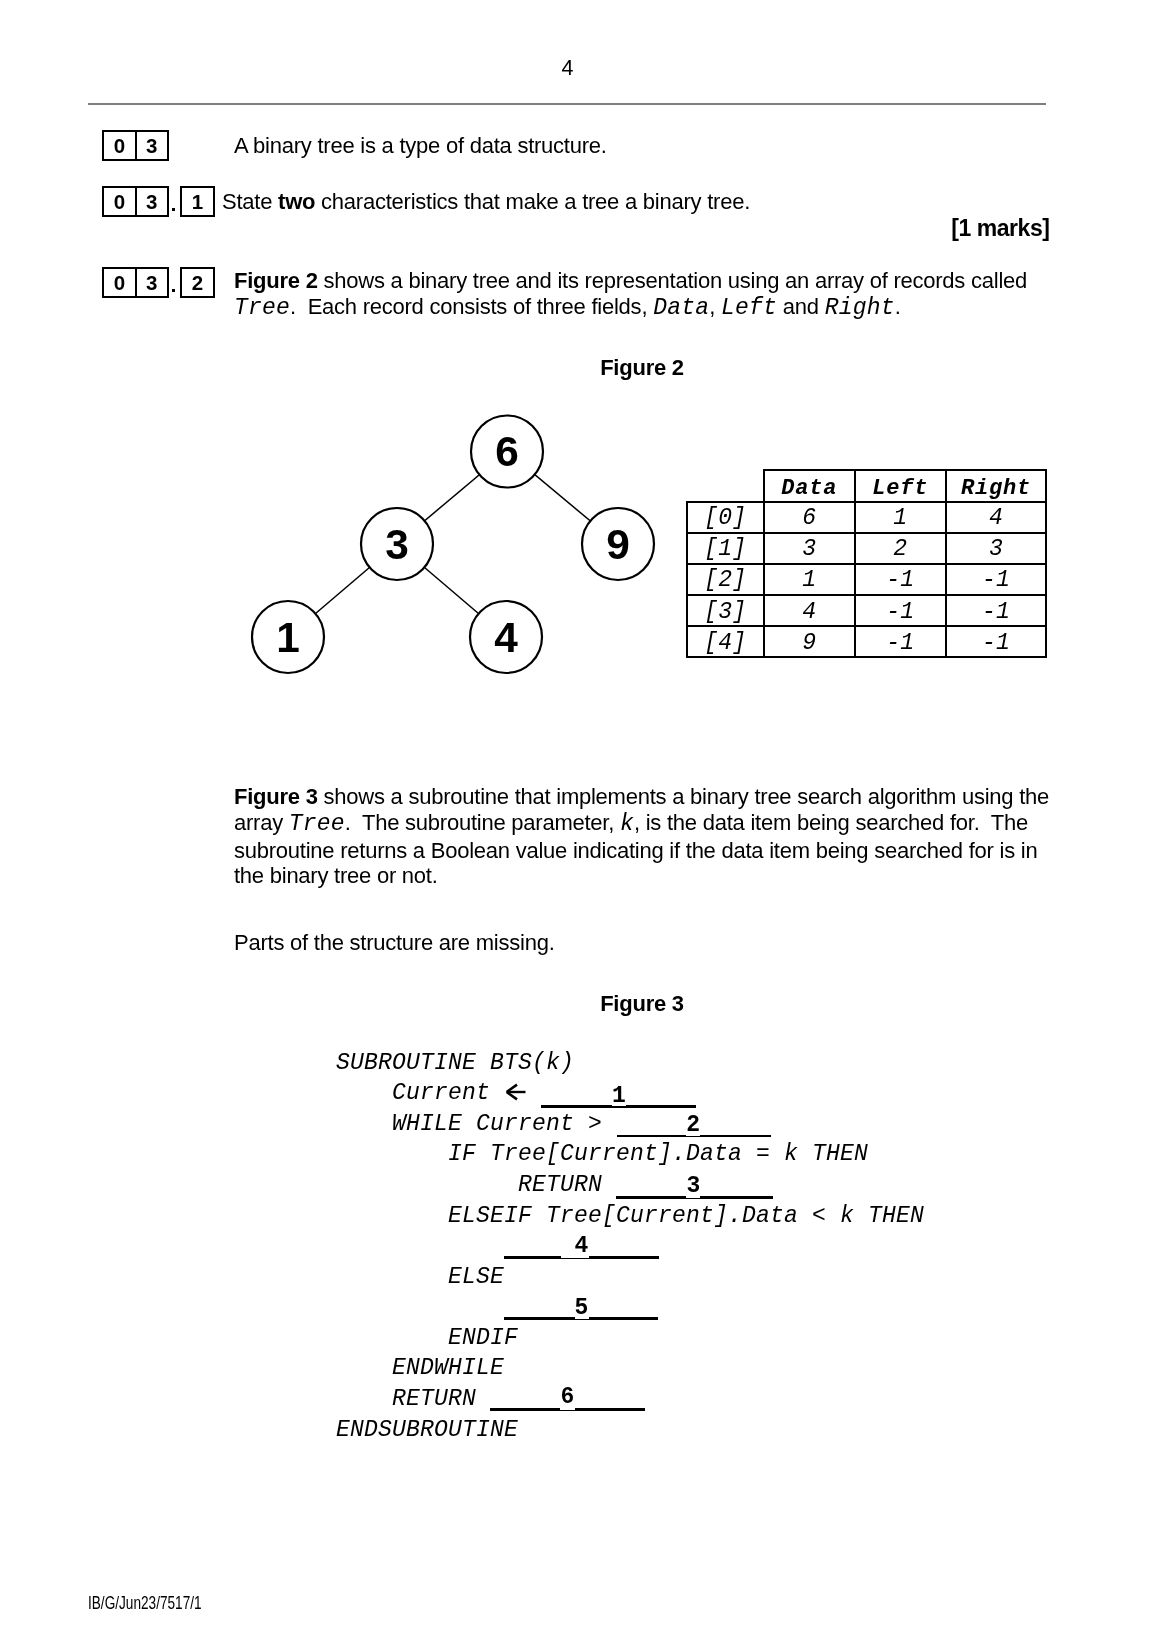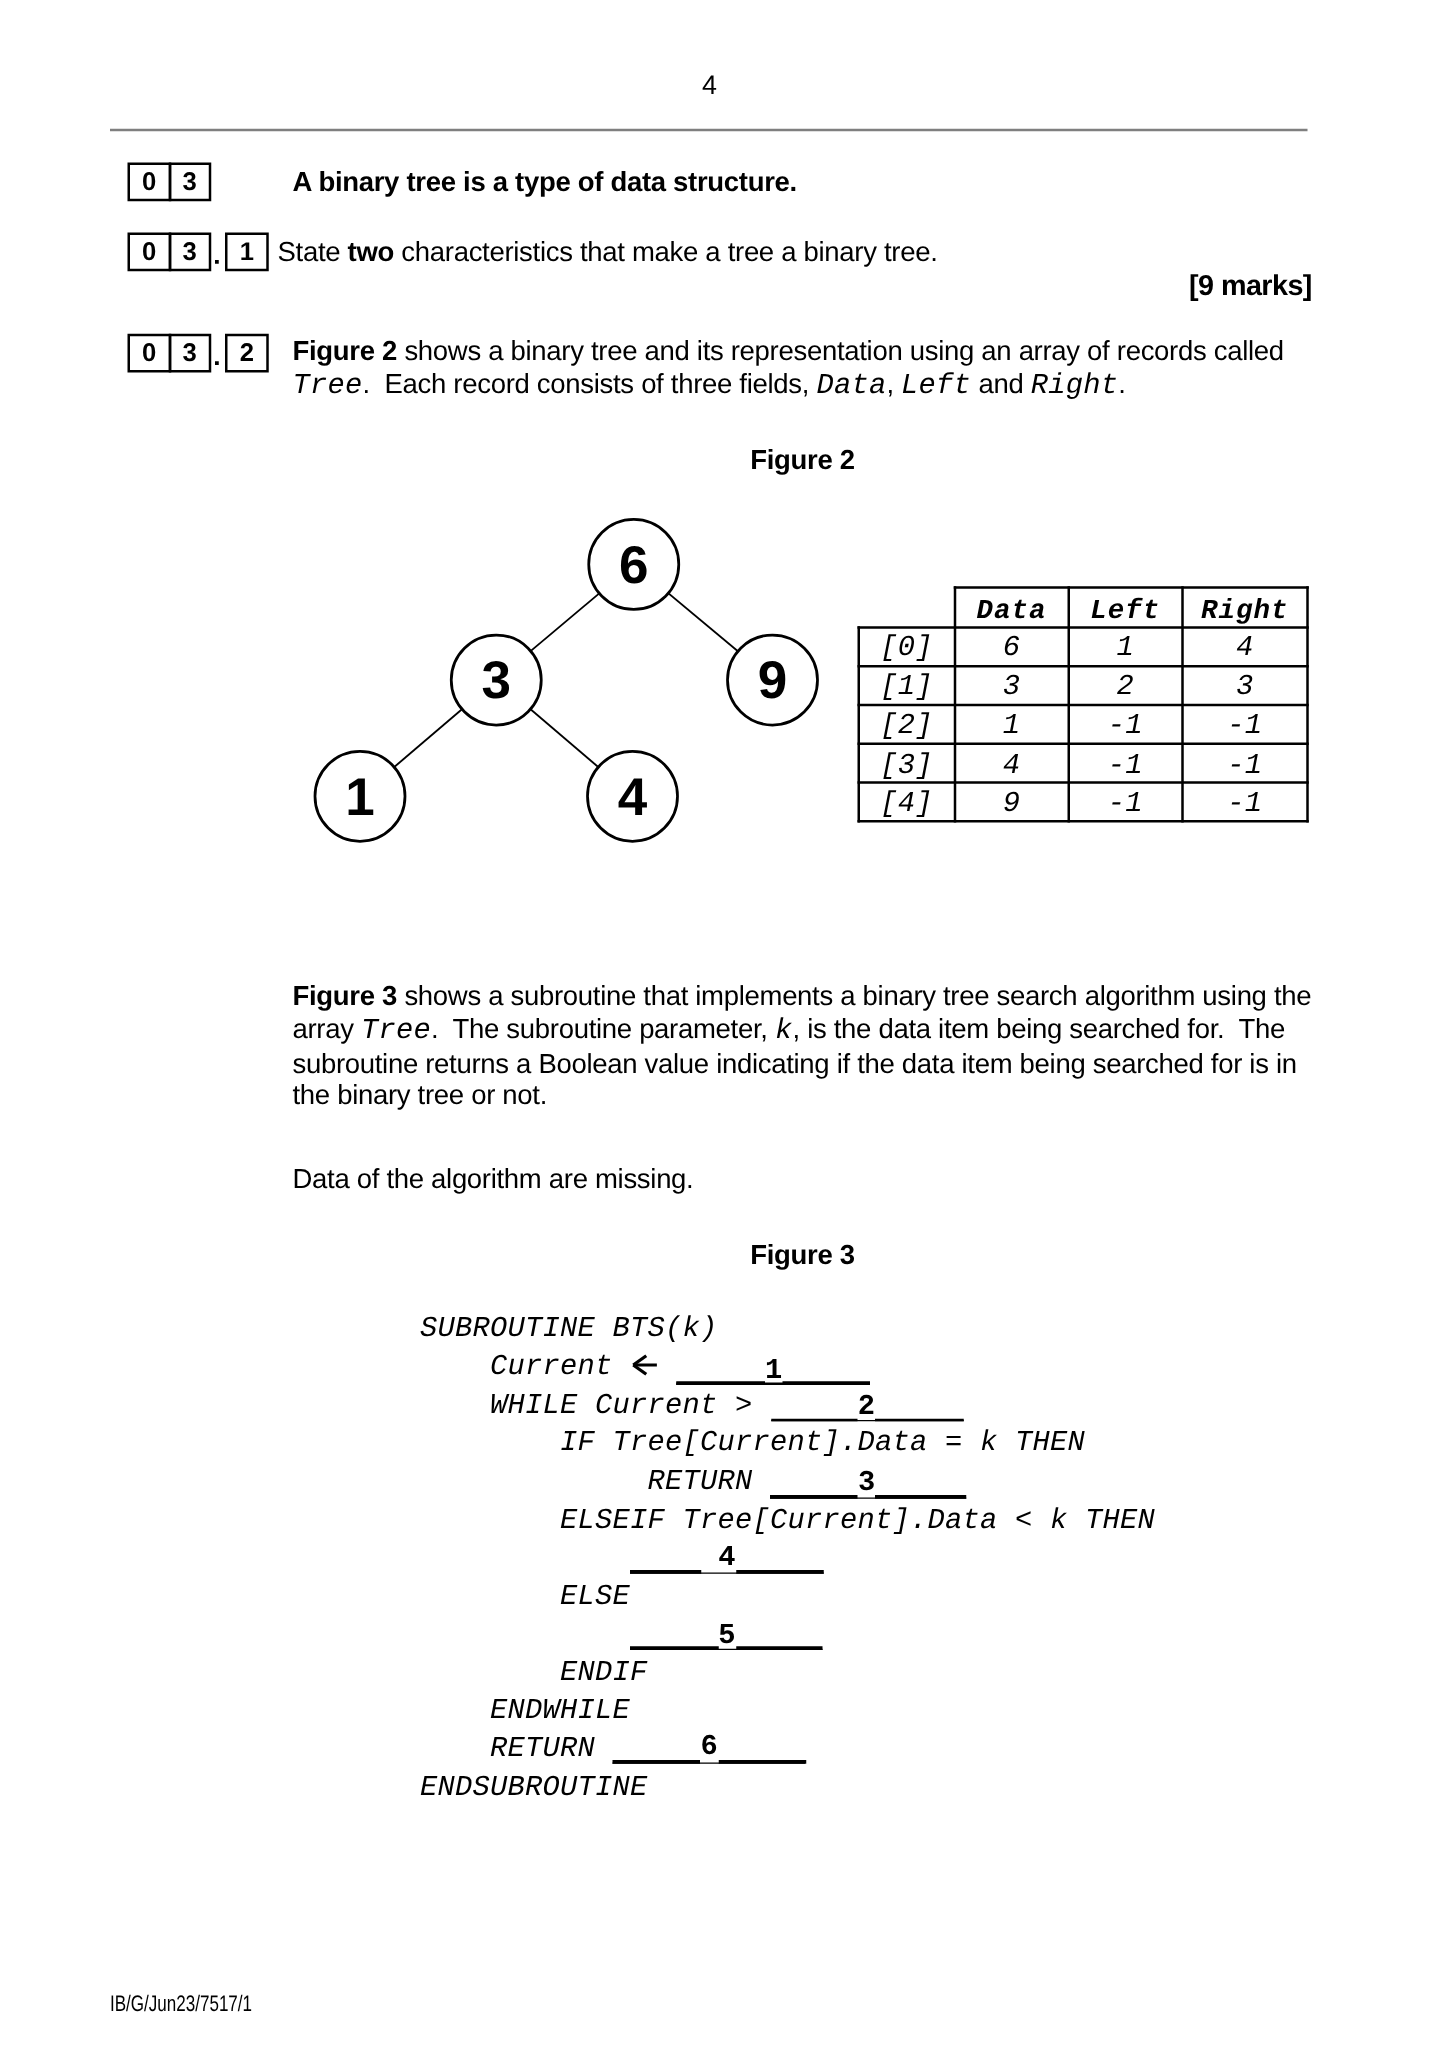--- a/index.html
+++ b/index.html
@@ -16,28 +16,28 @@
 </style>
 </head>
 <body>
 
 <div class="abs" style="left:88px;top:56px;width:959px;text-align:center;font-size:21.5px;line-height:25px;">4</div>
 
 <div class="abs" style="left:88px;top:103.4px;width:958px;height:1.5px;background:#7f7f7f;"></div>
 
 <div class="qcell" style="left:101.5px;top:130px;width:35.8px;height:31.4px;">0</div>
 <div class="qcell" style="left:134.9px;top:130px;width:33.7px;height:31.4px;">3</div>
-<div class="abs body" style="left:234px;top:132.6px;font-weight:bold;">A binary tree is a type of data structure.</div>
+<div class="abs body" style="left:234px;top:132.6px;">A binary tree is a type of data structure.</div>
 
 <div class="qcell" style="left:101.5px;top:186px;width:35.8px;height:31.4px;">0</div>
 <div class="qcell" style="left:134.9px;top:186px;width:33.7px;height:31.4px;">3</div>
 <div class="abs" style="left:171.8px;top:207.9px;width:3.6px;height:3.5px;background:#000;"></div>
 <div class="qcell" style="left:180.2px;top:186px;width:34.7px;height:31.4px;">1</div>
 <div class="abs body" style="left:222px;top:188.9px;">State <span class="b">two</span> characteristics that make a tree a binary tree.</div>
-<div class="abs b" style="left:800px;top:216.1px;width:249.5px;text-align:right;font-size:23px;letter-spacing:-0.45px;line-height:25.8px;">[9 marks]</div>
+<div class="abs b" style="left:800px;top:216.1px;width:249.5px;text-align:right;font-size:23px;letter-spacing:-0.45px;line-height:25.8px;">[1 marks]</div>
 
 <div class="qcell" style="left:101.5px;top:267px;width:35.8px;height:31.4px;">0</div>
 <div class="qcell" style="left:134.9px;top:267px;width:33.7px;height:31.4px;">3</div>
 <div class="abs" style="left:171.8px;top:288.9px;width:3.6px;height:3.5px;background:#000;"></div>
 <div class="qcell" style="left:180.2px;top:267px;width:34.7px;height:31.4px;">2</div>
 <div class="abs body" style="left:234px;top:267.8px;"><span class="b">Figure 2</span> shows a binary tree and its representation using an array of records called
 <span class="mono" style="font-size:23px;">Tree</span>.  Each record consists of three fields, <span class="mono" style="font-size:23px;">Data</span>, <span class="mono" style="font-size:23px;">Left</span> and <span class="mono" style="font-size:23px;">Right</span>.</div>
 
 <div class="abs body b" style="left:234px;top:355px;width:816px;text-align:center;">Figure 2</div>
 
@@ -99,21 +99,21 @@
 <div class="abs mono" style="left:687.8px;top:629.6px;width:74.8px;line-height:26px;font-size:23px;text-align:center;">[4]</div>
 <div class="abs mono" style="left:764.6px;top:629.6px;width:89.2px;line-height:26px;font-size:23px;text-align:center;">9</div>
 <div class="abs mono" style="left:855.8px;top:629.6px;width:88.8px;line-height:26px;font-size:23px;text-align:center;">-1</div>
 <div class="abs mono" style="left:946.6px;top:629.6px;width:98.6px;line-height:26px;font-size:23px;text-align:center;">-1</div>
 
 <div class="abs body" style="left:234px;top:784px;"><span class="b">Figure 3</span> shows a subroutine that implements a binary tree search algorithm using the
 array <span class="mono" style="font-size:23px;">Tree</span>.  The subroutine parameter, <span class="mono" style="font-size:23px;">k</span>, is the data item being searched for.  The
 subroutine returns a Boolean value indicating if the data item being searched for is in
 the binary tree or not.</div>
 
-<div class="abs body" style="left:234px;top:930.1px;">Data of the algorithm are missing.</div>
+<div class="abs body" style="left:234px;top:930.1px;">Parts of the structure are missing.</div>
 
 <div class="abs body b" style="left:234px;top:991.2px;width:816px;text-align:center;">Figure 3</div>
 
 <div class="abs mono" style="left:336px;top:1047.8px;font-size:23px;line-height:30.57px;white-space:pre;">SUBROUTINE BTS(k)
     Current
     WHILE Current &gt;
         IF Tree[Current].Data = k THEN
              RETURN
         ELSEIF Tree[Current].Data &lt; k THEN
 

